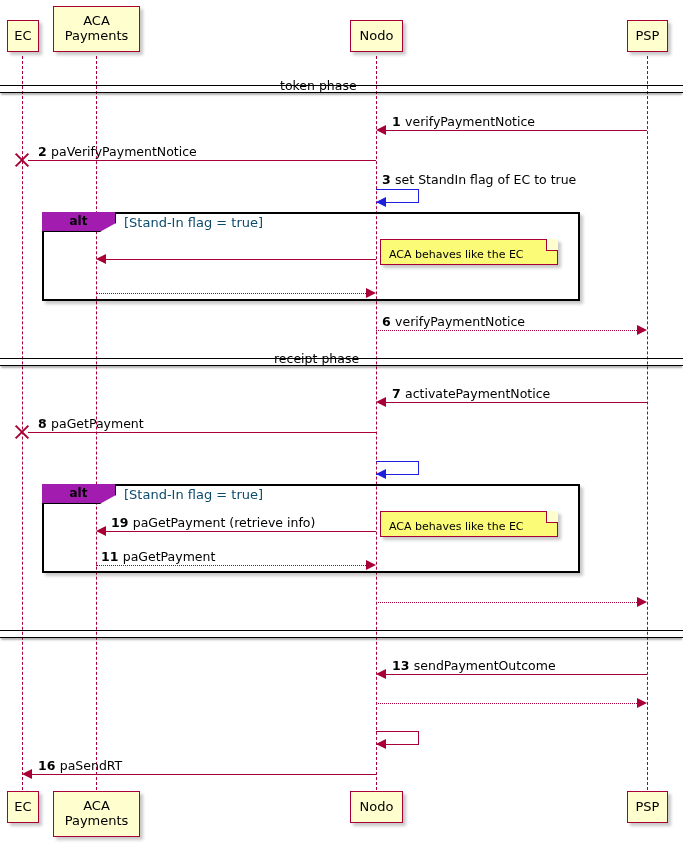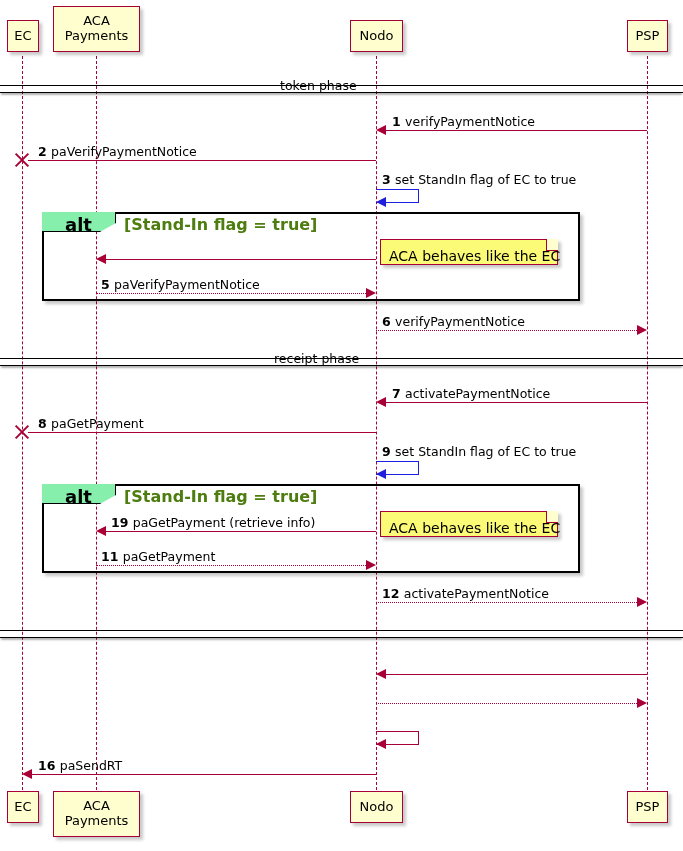--- a/index.html
+++ b/index.html
@@ -36,28 +36,28 @@
   }
 
   
   .altframe{
     position:absolute;box-sizing:border-box;
     border:2.4px solid #000;background:transparent;
     z-index:2;box-shadow:3px 3px 3px rgba(0,0,0,0.22);
   }
   .altlabel{
     position:absolute;box-sizing:border-box;
-    background:#86efac;border-right:1.6px solid #000;border-bottom:1.6px solid #000;
-    font-weight:bold;font-size:18px;color:#000;
+    background:#a21caf;border-right:1.6px solid #000;border-bottom:1.6px solid #000;
+    font-weight:bold;font-size:12px;color:#000;
     padding:2px 0 3px 0;text-align:center;
     clip-path:polygon(0 0,100% 0,100% 55%,78% 100%,0 100%);
     z-index:4;
   }
   .altcond{
-    position:absolute;font-weight:bold;font-size:16px;color:#4d7c0f;
+    position:absolute;font-weight:normal;font-size:13px;color:#0c4a6e;
     white-space:nowrap;z-index:4;
   }
 
   
   .msgline{
     position:absolute;height:0;border-top:1.4px solid #A80036;z-index:3;
   }
   .msgline.dotted{border-top:1.4px dotted #A80036;}
   .arrowL,.arrowR{
     position:absolute;width:0;height:0;z-index:4;
@@ -98,21 +98,21 @@
     position:absolute;left:0;top:8px;width:18px;height:0;
     border-top:2.6px solid #A80036;display:block;
   }
   .destroy i:first-child{transform:rotate(45deg);}
   .destroy i:last-child{transform:rotate(-45deg);}
 
   
   .note{
     position:absolute;box-sizing:border-box;
     background:#FBFB77;border:1.4px solid #A80036;
-    font-size:14px;color:#000;
+    font-size:11px;color:#000;
     padding:8px 8px;white-space:nowrap;
     box-shadow:3px 3px 3px rgba(0,0,0,0.22);
     z-index:5;
   }
   .note .fold{
     position:absolute;right:-1px;top:-1px;width:11px;height:11px;
     background:#FEFECE;border-left:1.4px solid #A80036;border-bottom:1.4px solid #A80036;
   }
 </style>
 </head>
@@ -165,24 +165,20 @@
   <div class="altcond" style="left:124px;top:215px;">[Stand-In flag = true]</div>
 
   <div class="note" style="left:380px;top:239px;width:178px;height:26px;">
     <span>ACA behaves like the EC</span>
     <span class="fold"></span>
   </div>
 
   <div class="msgline" style="left:102px;top:259px;width:274px;"></div>
   <div class="arrowL" style="left:96px;top:254px;"></div>
 
-  <div class="msglabel" style="left:101px;top:277px;">
-    <b>5 </b>
-    <span>paVerifyPaymentNotice</span>
-  </div>
   <div class="msgline dotted" style="left:96px;top:293px;width:274px;"></div>
   <div class="arrowR" style="left:366px;top:288px;"></div>
 
   <div class="msglabel" style="left:382px;top:314px;">
     <b>6 </b>
     <span>verifyPaymentNotice</span>
   </div>
   <div class="msgline dotted" style="left:376px;top:330px;width:265px;"></div>
   <div class="arrowR" style="left:637px;top:325px;"></div>
 
@@ -201,24 +197,20 @@
   <div class="msglabel" style="left:38px;top:416px;">
     <b>8 </b>
     <span>paGetPayment</span>
   </div>
   <div class="msgline" style="left:28px;top:432px;width:348px;"></div>
   <div class="destroy" style="left:13px;top:423px;">
       <i></i>
       <i></i>
     </div>
 
-  <div class="msglabel" style="left:382px;top:444px;">
-    <b>9 </b>
-    <span>set StandIn flag of EC to true</span>
-  </div>
   <div class="selfloop blue" style="left:376px;top:461px;width:43px;height:14px;"></div>
   <div class="selfarrow blue" style="left:376px;top:469px;"></div>
 
   <div class="altframe" style="left:42px;top:484px;width:538px;height:89px;"></div>
   <div class="altlabel" style="left:42px;top:484px;width:74px;height:20px;">alt</div>
   <div class="altcond" style="left:124px;top:487px;">[Stand-In flag = true]</div>
 
   <div class="note" style="left:380px;top:511px;width:178px;height:26px;">
     <span>ACA behaves like the EC</span>
     <span class="fold"></span>
@@ -231,31 +223,31 @@
   <div class="msgline" style="left:102px;top:531px;width:274px;"></div>
   <div class="arrowL" style="left:96px;top:526px;"></div>
 
   <div class="msglabel" style="left:101px;top:549px;">
     <b>11 </b>
     <span>paGetPayment</span>
   </div>
   <div class="msgline dotted" style="left:96px;top:565px;width:274px;"></div>
   <div class="arrowR" style="left:366px;top:560px;"></div>
 
-  <div class="msglabel" style="left:382px;top:586px;">
-    <b>12 </b>
-    <span>activatePaymentNotice</span>
-  </div>
   <div class="msgline dotted" style="left:376px;top:602px;width:265px;"></div>
   <div class="arrowR" style="left:637px;top:597px;"></div>
 
   <div class="divider" style="top:630px;height:6px;">
     <div class="bar"></div>
   </div>
 
+  <div class="msglabel" style="left:392px;top:658px;">
+    <b>13 </b>
+    <span>sendPaymentOutcome</span>
+  </div>
   <div class="msgline" style="left:382px;top:674px;width:265px;"></div>
   <div class="arrowL" style="left:376px;top:669px;"></div>
 
   <div class="msgline dotted" style="left:376px;top:703px;width:265px;"></div>
   <div class="arrowR" style="left:637px;top:698px;"></div>
 
   <div class="selfloop" style="left:376px;top:731px;width:43px;height:14px;"></div>
   <div class="selfarrow" style="left:376px;top:739px;"></div>
 
   <div class="msglabel" style="left:38px;top:758px;">

